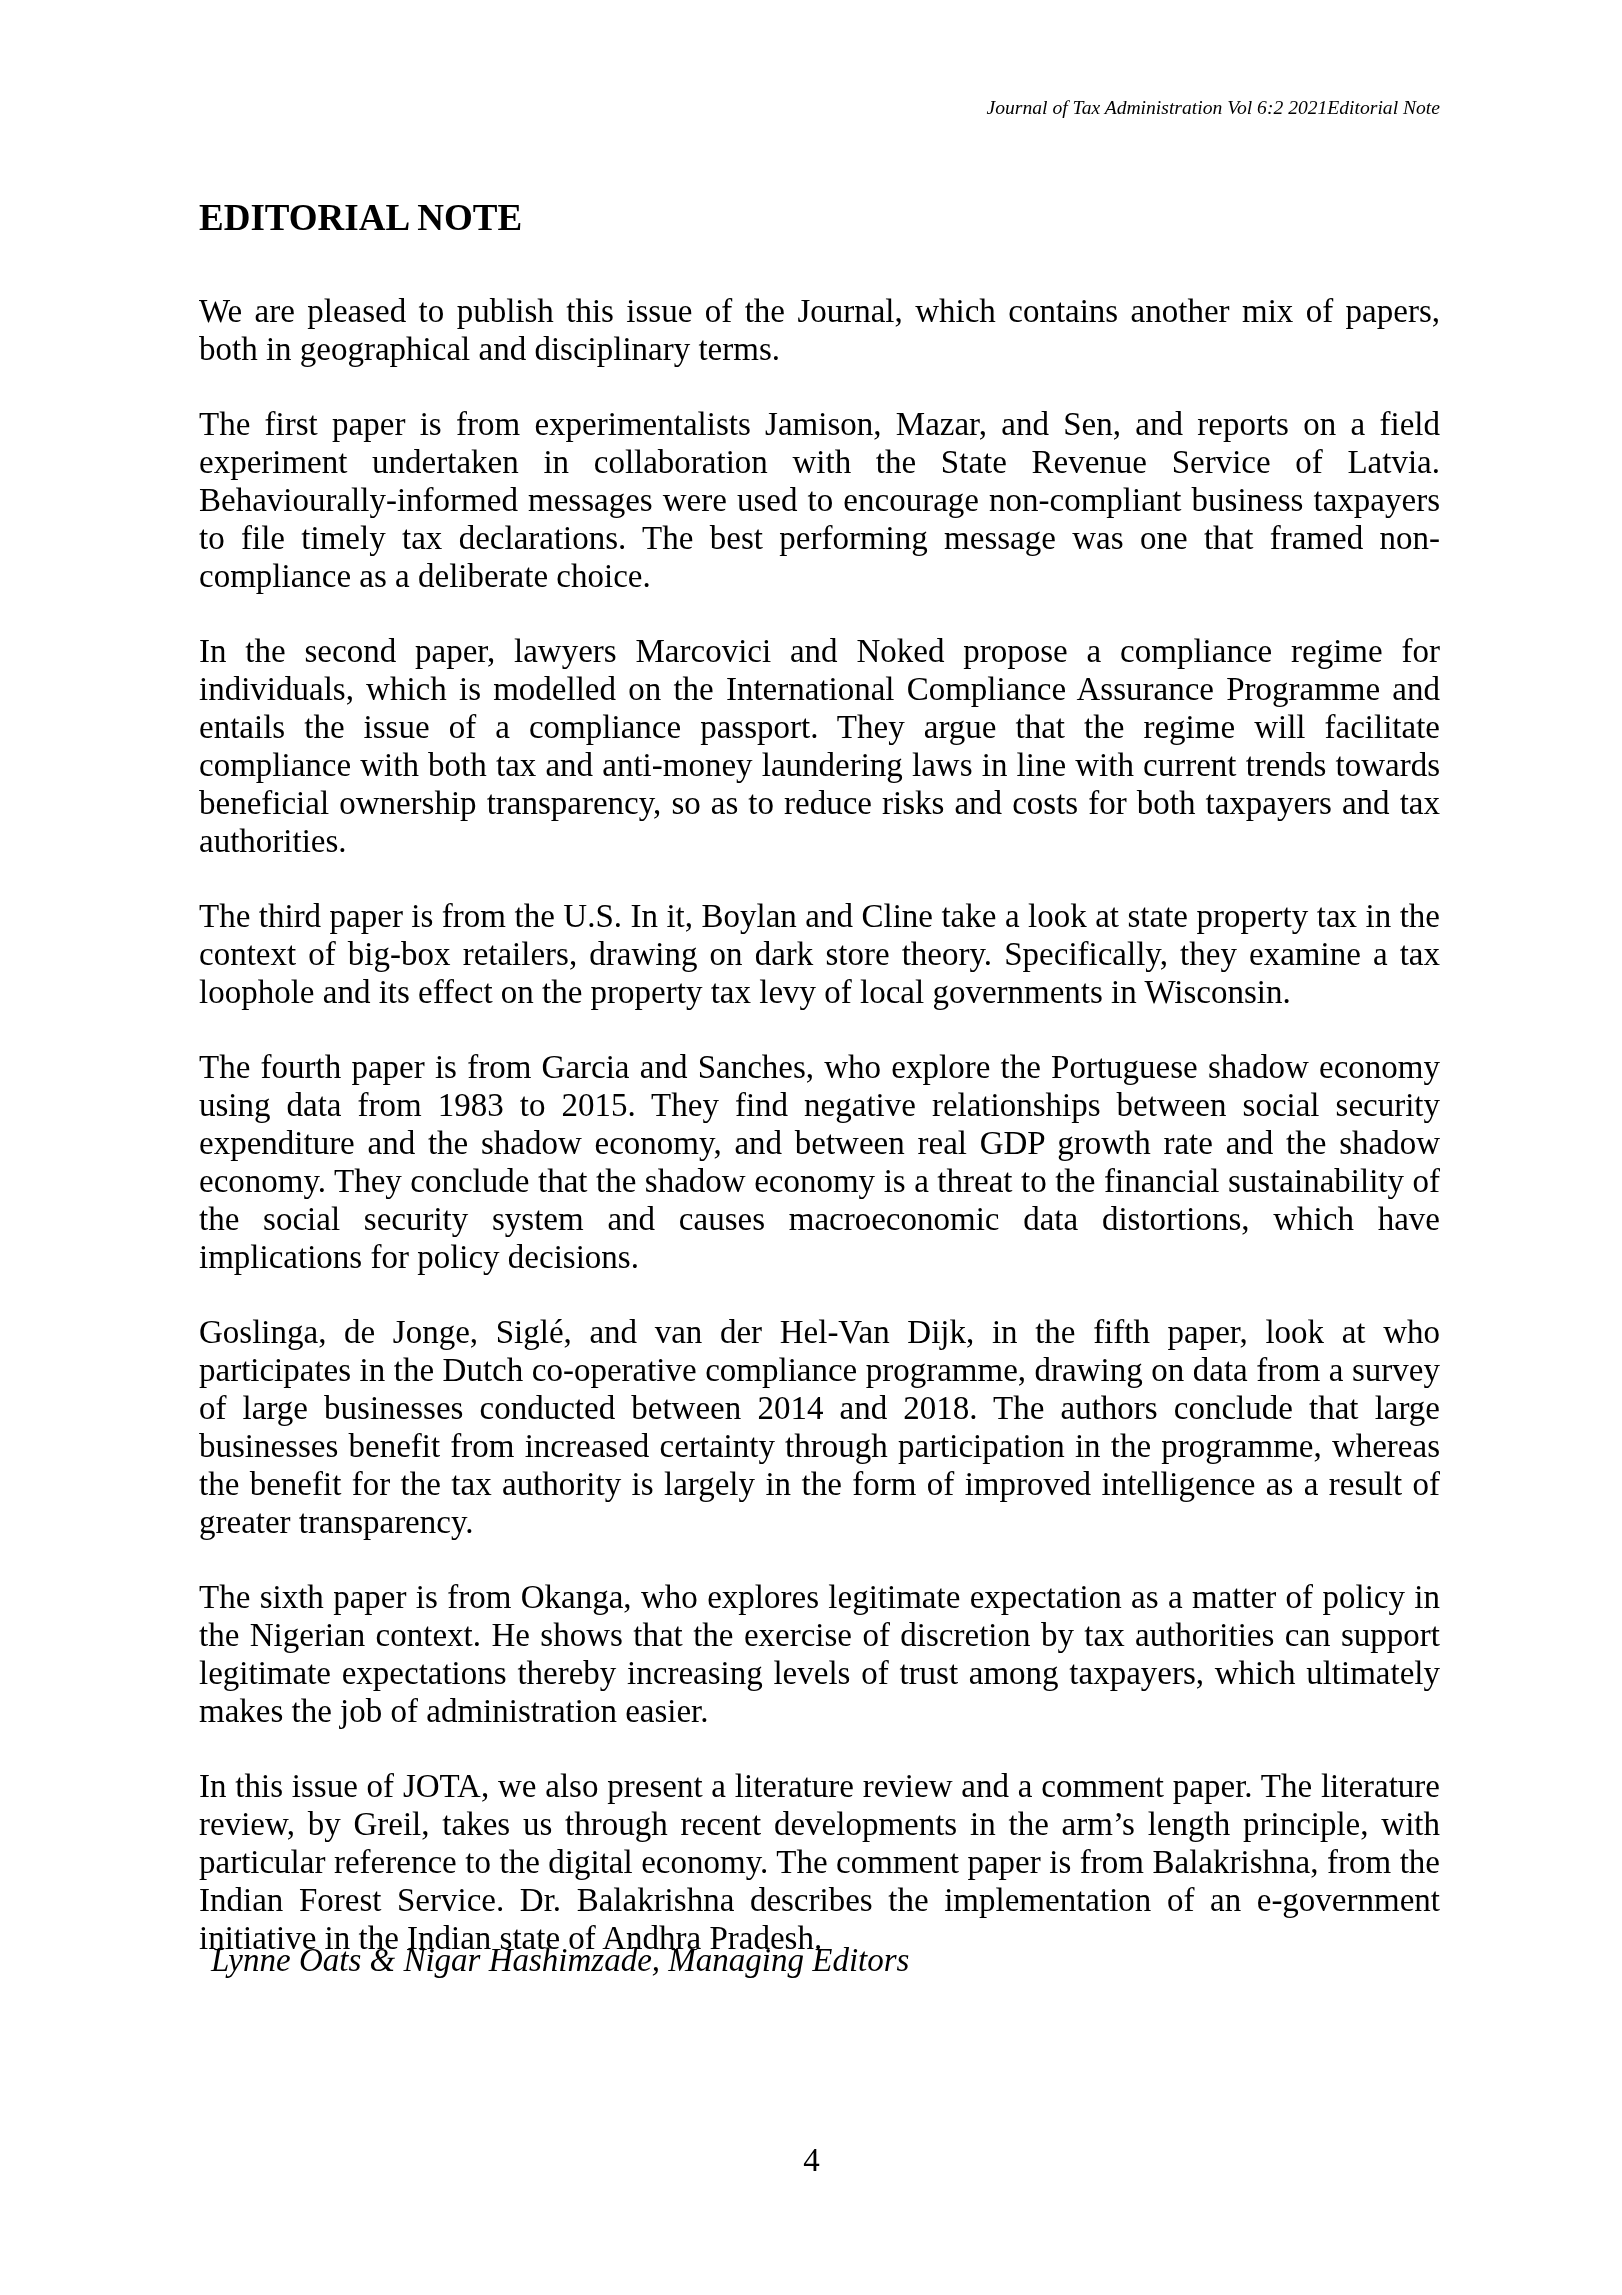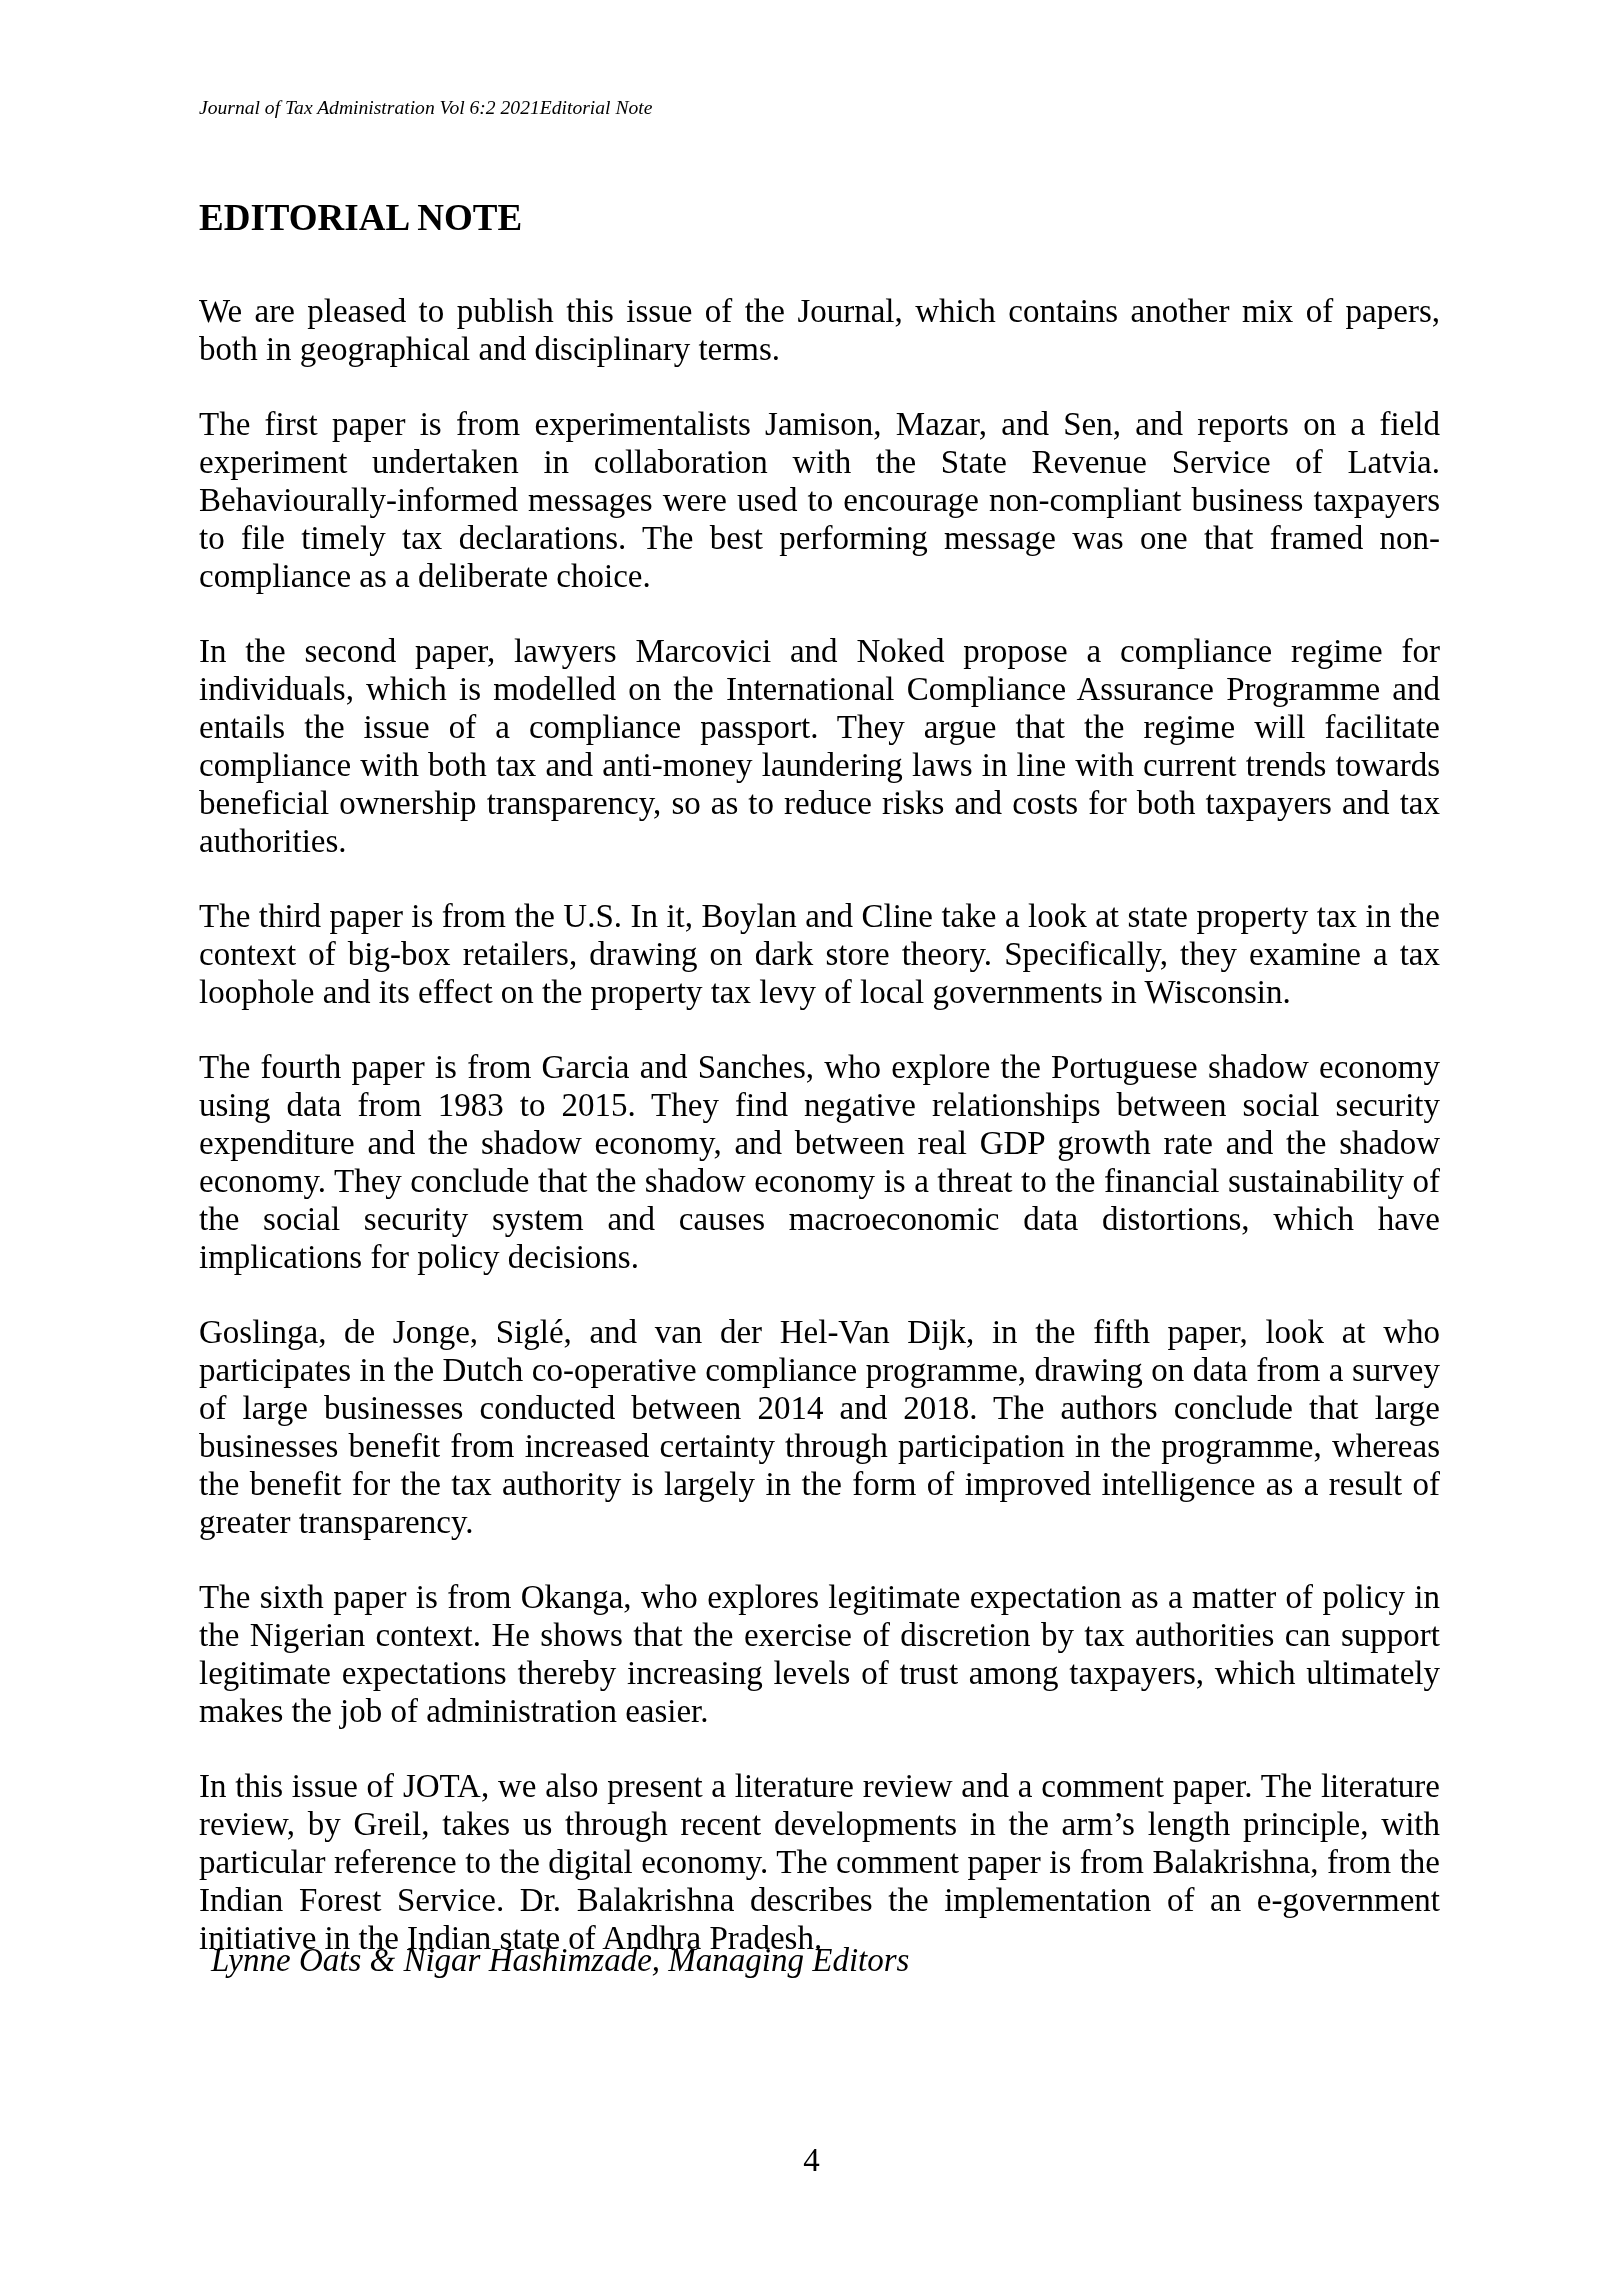--- a/index.html
+++ b/index.html
@@ -14,21 +14,21 @@
     overflow: hidden;
     font-family: "Liberation Serif", "DejaVu Serif", serif;
     color: #000000;
   }
   .running-header {
     position: absolute;
     top: 96px;
     left: 199px;
     width: 1241px;
     display: flex;
-    justify-content: flex-start;
+    justify-content: flex-end;
     font-style: italic;
     font-size: 19.6px;
     line-height: 23.6px;
   }
   .page-title {
     position: absolute;
     top: 196px;
     left: 199px;
     margin: 0;
     font-weight: bold;

